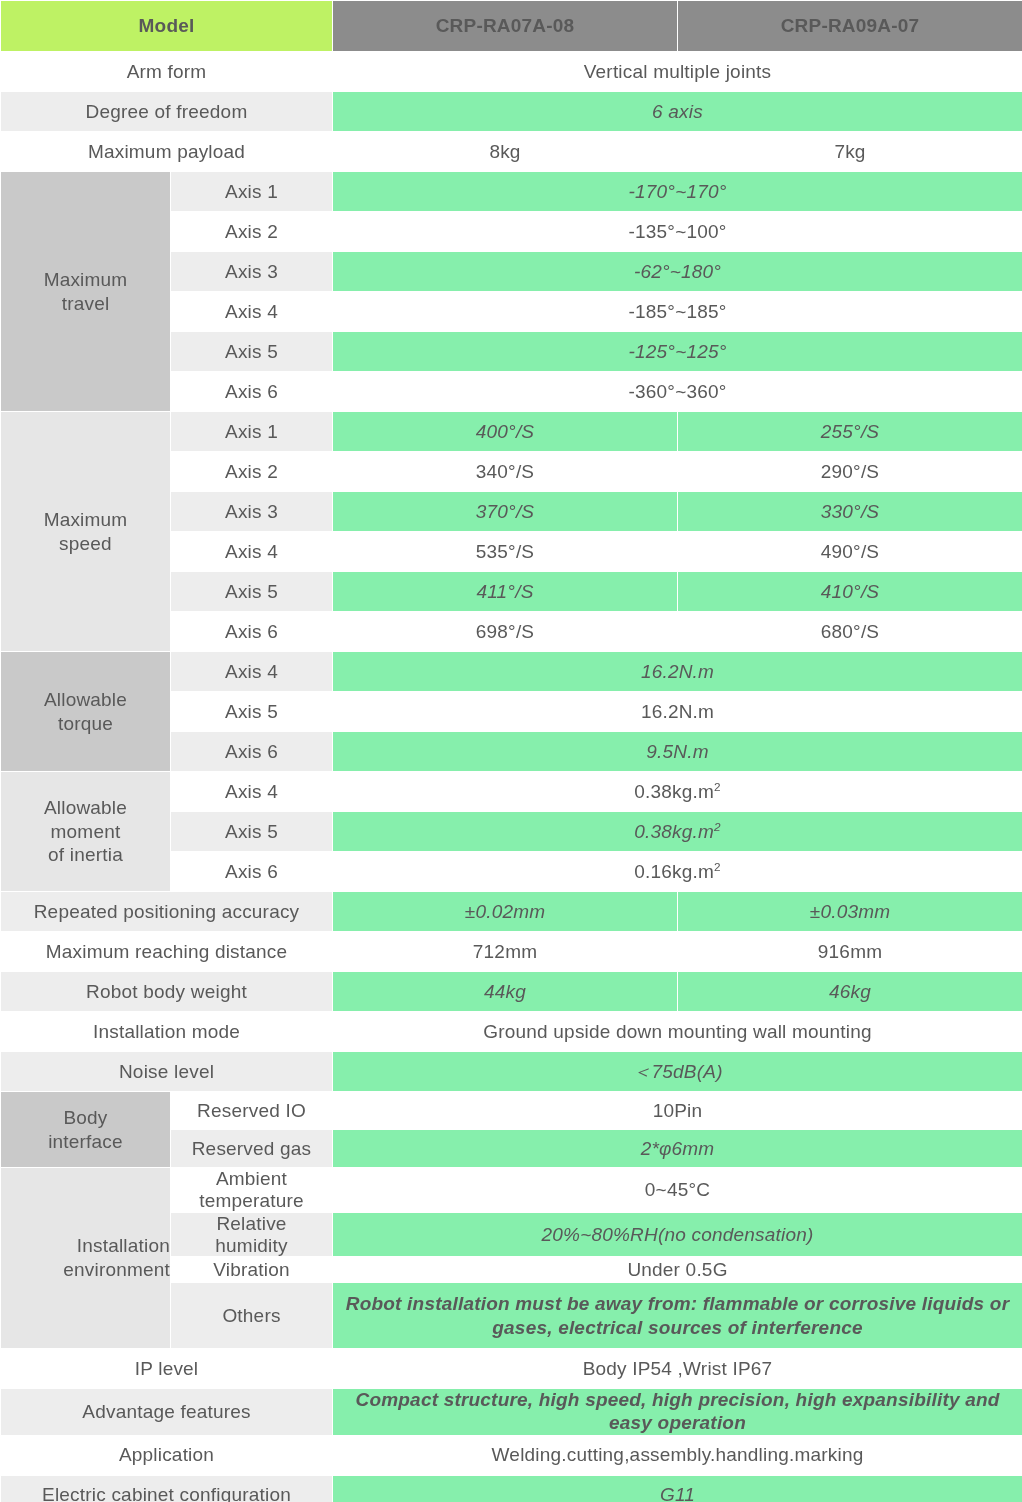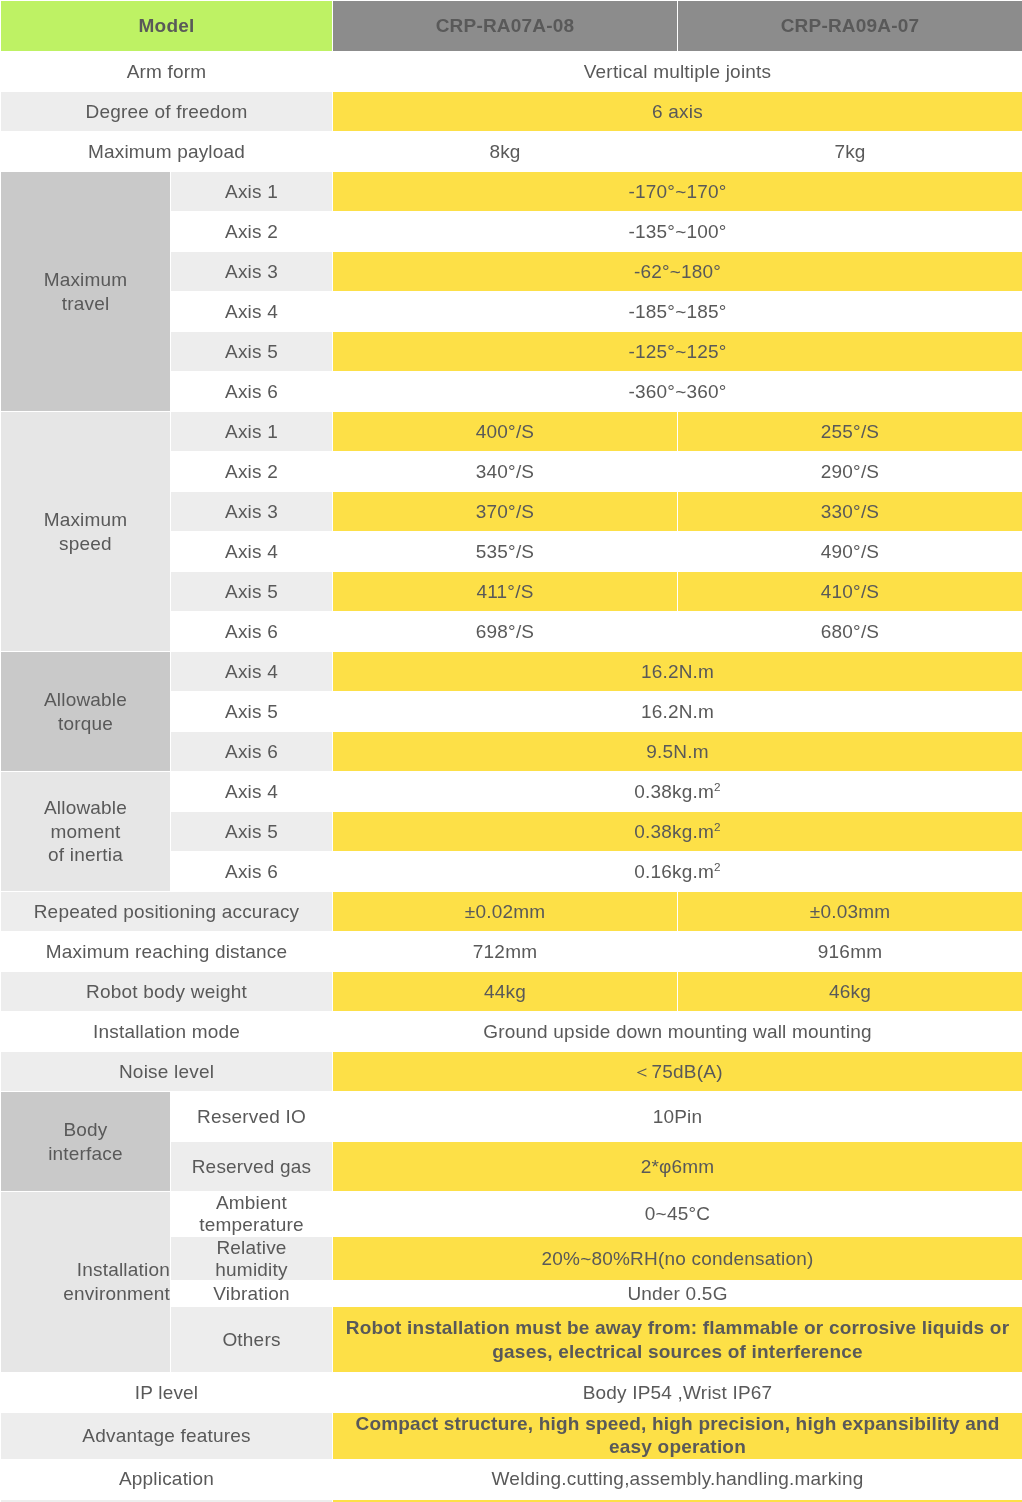--- a/index.html
+++ b/index.html
@@ -49,37 +49,38 @@
   .lab-light {
     background: #ffffff;
   }
   .lab-shade {
     background: #ededed;
   }
   .val-light {
     background: #ffffff;
   }
   .val-shade {
-    background: #fde047;
+    background: #86efac;
+    font-style: italic;
   }
   .grp-dark {
     background: #c9c9c9;
     font-size: 19px;
     line-height: 1.25;
   }
   .grp-light {
     background: #e6e6e6;
     font-size: 19px;
     line-height: 1.25;
   }
   .row-h {
     height: 40px;
   }
   .row-h-sm {
-    height: 50px;
+    height: 38px;
   }
   .small-lab {
     font-size: 18px;
     line-height: 1.15;
   }
   .big-val {
     font-size: 20px;
   }
   .multi {
     line-height: 1.2;

